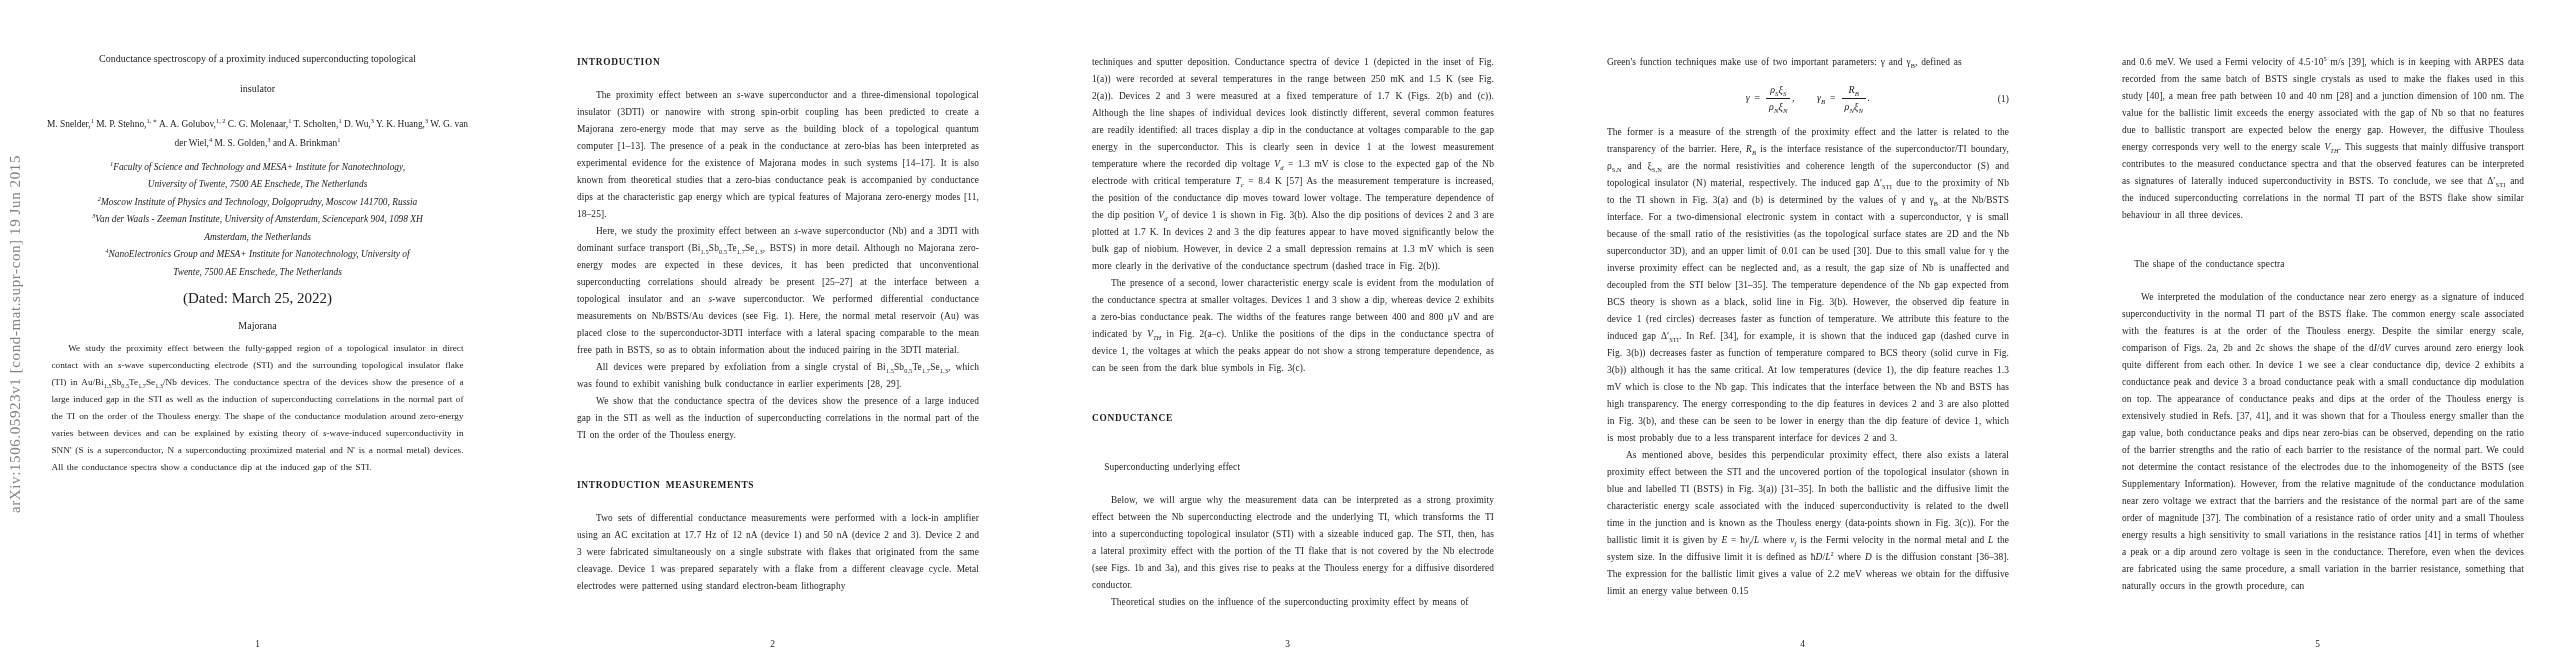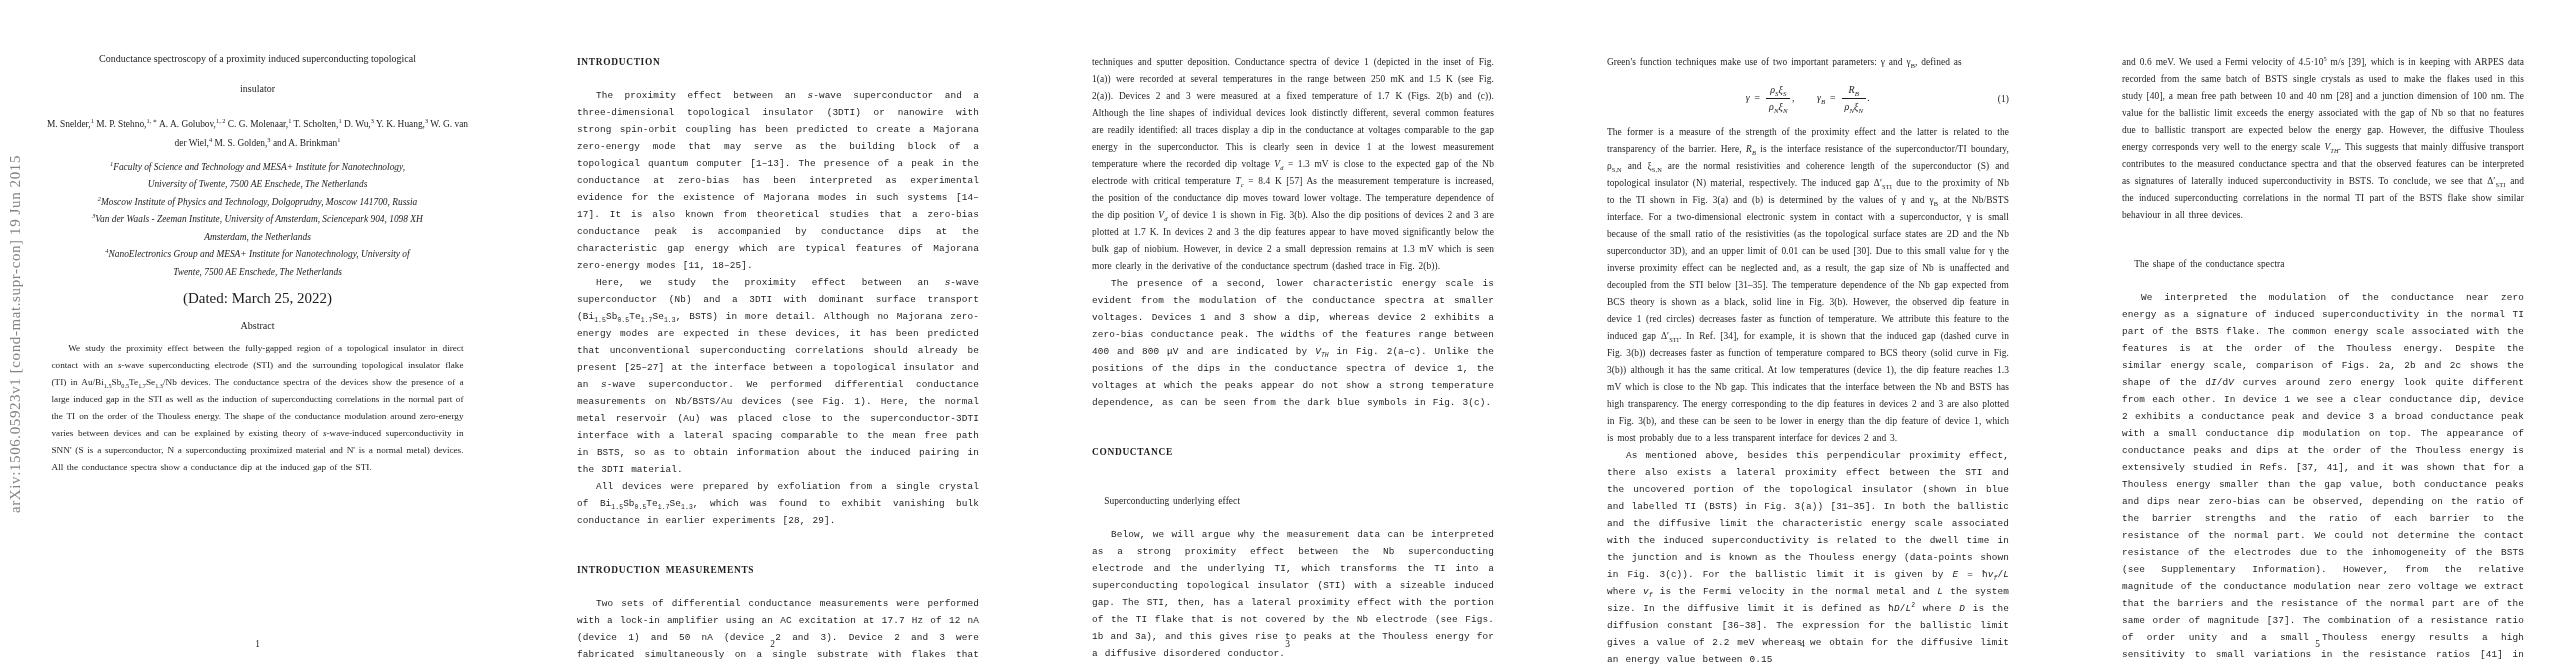--- a/index.html
+++ b/index.html
@@ -20,21 +20,21 @@
   }
   .page-body {
     position: absolute;
     left: 62px; right: 51px; top: 0;
     font-size: 9.4px; line-height: 17px;
     text-align: justify;
     word-spacing: 1.3px; letter-spacing: 0.1px;
   }
   .pad-top { padding-top: 54px; }
   p { margin: 0; }
-  p.indent { text-indent: 19px; font-family: Liberation Mono, monospace; }
+  p.indent { text-indent: 19px; }
   p.noindent { text-indent: 0; }
   .section-heading {
     font-weight: bold;
     letter-spacing: 0.7px;
     word-spacing: 2.2px;
     margin: 0 0 16px 0;
   }
   .section-heading.mid { margin-top: 33px; }
   .subsection-heading {
     font-weight: normal;
@@ -110,34 +110,35 @@
     <div class="titlepage-stack">
       <div class="paper-title">Conductance spectroscopy of a proximity induced superconducting topological insulator</div>
       <div class="authors-line">M. Snelder,<sup>1</sup> M. P. Stehno,<sup>1, ∗</sup> A. A. Golubov,<sup>1, 2</sup> C. G. Molenaar,<sup>1</sup> T. Scholten,<sup>1</sup> D. Wu,<sup>3</sup> Y. K. Huang,<sup>3</sup> W. G. van der Wiel,<sup>4</sup> M. S. Golden,<sup>3</sup> and A. Brinkman<sup>1</sup></div>
       <div class="affiliations">
         <p class="affiliation"><sup>1</sup>Faculty of Science and Technology and MESA+ Institute for Nanotechnology, University of Twente, 7500 AE Enschede, The Netherlands</p>
         <p class="affiliation"><sup>2</sup>Moscow Institute of Physics and Technology, Dolgoprudny, Moscow 141700, Russia</p>
         <p class="affiliation"><sup>3</sup>Van der Waals - Zeeman Institute, University of Amsterdam, Sciencepark 904, 1098 XH Amsterdam, the Netherlands</p>
         <p class="affiliation"><sup>4</sup>NanoElectronics Group and MESA+ Institute for Nanotechnology, University of Twente, 7500 AE Enschede, The Netherlands</p>
       </div>
       <div class="dated-line">(Dated: March 25, 2022)</div>
-      <div class="abstract-heading">Abstract</div>
+      <div class="abstract-heading">Majorana</div>
       <div class="abstract-text">
         <p>We study the proximity effect between the fully-gapped region of a topological insulator in direct contact with an <i>s</i>-wave superconducting electrode (STI) and the surrounding topological insulator flake (TI) in Au/Bi<sub>1.5</sub>Sb<sub>0.5</sub>Te<sub>1.7</sub>Se<sub>1.3</sub>/Nb devices. The conductance spectra of the devices show the presence of a large induced gap in the STI as well as the induction of superconducting correlations in the normal part of the TI on the order of the Thouless energy. The shape of the conductance modulation around zero-energy varies between devices and can be explained by existing theory of <i>s</i>-wave-induced superconductivity in SNN' (S is a superconductor, N a superconducting proximized material and N' is a normal metal) devices. All the conductance spectra show a conductance dip at the induced gap of the STI.</p>
       </div>
     </div>
     <div class="page-number">1</div>
   </div>
 
   <div class="page">
     <div class="page-body pad-top">
       <div class="section-heading">INTRODUCTION</div>
       <p class="indent">The proximity effect between an <i>s</i>-wave superconductor and a three-dimensional topological insulator (3DTI) or nanowire with strong spin-orbit coupling has been predicted to create a Majorana zero-energy mode that may serve as the building block of a topological quantum computer [1–13]. The presence of a peak in the conductance at zero-bias has been interpreted as experimental evidence for the existence of Majorana modes in such systems [14–17]. It is also known from theoretical studies that a zero-bias conductance peak is accompanied by conductance dips at the characteristic gap energy which are typical features of Majorana zero-energy modes [11, 18–25].</p>
       <p class="indent">Here, we study the proximity effect between an <i>s</i>-wave superconductor (Nb) and a 3DTI with dominant surface transport (Bi<sub>1.5</sub>Sb<sub>0.5</sub>Te<sub>1.7</sub>Se<sub>1.3</sub>, BSTS) in more detail. Although no Majorana zero-energy modes are expected in these devices, it has been predicted that unconventional superconducting correlations should already be present [25–27] at the interface between a topological insulator and an <i>s</i>-wave superconductor. We performed differential conductance measurements on Nb/BSTS/Au devices (see Fig. 1). Here, the normal metal reservoir (Au) was placed close to the superconductor-3DTI interface with a lateral spacing comparable to the mean free path in BSTS, so as to obtain information about the induced pairing in the 3DTI material.</p>
       <p class="indent">All devices were prepared by exfoliation from a single crystal of Bi<sub>1.5</sub>Sb<sub>0.5</sub>Te<sub>1.7</sub>Se<sub>1.3</sub>, which was found to exhibit vanishing bulk conductance in earlier experiments [28, 29].</p>
+      <p class="indent">We show that the conductance spectra of the devices show the presence of a large induced gap in the STI as well as the induction of superconducting correlations in the normal part of the TI on the order of the Thouless energy.</p>
       <div class="section-heading mid">INTRODUCTION MEASUREMENTS</div>
       <p class="indent">Two sets of differential conductance measurements were performed with a lock-in amplifier using an AC excitation at 17.7 Hz of 12 nA (device 1) and 50 nA (device 2 and 3). Device 2 and 3 were fabricated simultaneously on a single substrate with flakes that originated from the same cleavage. Device 1 was prepared separately with a flake from a different cleavage cycle. Metal electrodes were patterned using standard electron-beam lithography</p>
     </div>
     <div class="page-number">2</div>
   </div>
 
   <div class="page">
     <div class="page-body pad-top">
       <p class="noindent">techniques and sputter deposition. Conductance spectra of device 1 (depicted in the inset of Fig. 1(a)) were recorded at several temperatures in the range between 250 mK and 1.5 K (see Fig. 2(a)). Devices 2 and 3 were measured at a fixed temperature of 1.7 K (Figs. 2(b) and (c)). Although the line shapes of individual devices look distinctly different, several common features are readily identified: all traces display a dip in the conductance at voltages comparable to the gap energy in the superconductor. This is clearly seen in device 1 at the lowest measurement temperature where the recorded dip voltage <i>V<sub>d</sub></i> = 1.3 mV is close to the expected gap of the Nb electrode with critical temperature <i>T<sub>c</sub></i> = 8.4 K [57] As the measurement temperature is increased, the position of the conductance dip moves toward lower voltage. The temperature dependence of the dip position <i>V<sub>d</sub></i> of device 1 is shown in Fig. 3(b). Also the dip positions of devices 2 and 3 are plotted at 1.7 K. In devices 2 and 3 the dip features appear to have moved significantly below the bulk gap of niobium. However, in device 2 a small depression remains at 1.3 mV which is seen more clearly in the derivative of the conductance spectrum (dashed trace in Fig. 2(b)).</p>
       <p class="indent">The presence of a second, lower characteristic energy scale is evident from the modulation of the conductance spectra at smaller voltages. Devices 1 and 3 show a dip, whereas device 2 exhibits a zero-bias conductance peak. The widths of the features range between 400 and 800 μV and are indicated by <i>V<sub>TH</sub></i> in Fig. 2(a–c). Unlike the positions of the dips in the conductance spectra of device 1, the voltages at which the peaks appear do not show a strong temperature dependence, as can be seen from the dark blue symbols in Fig. 3(c).</p>

